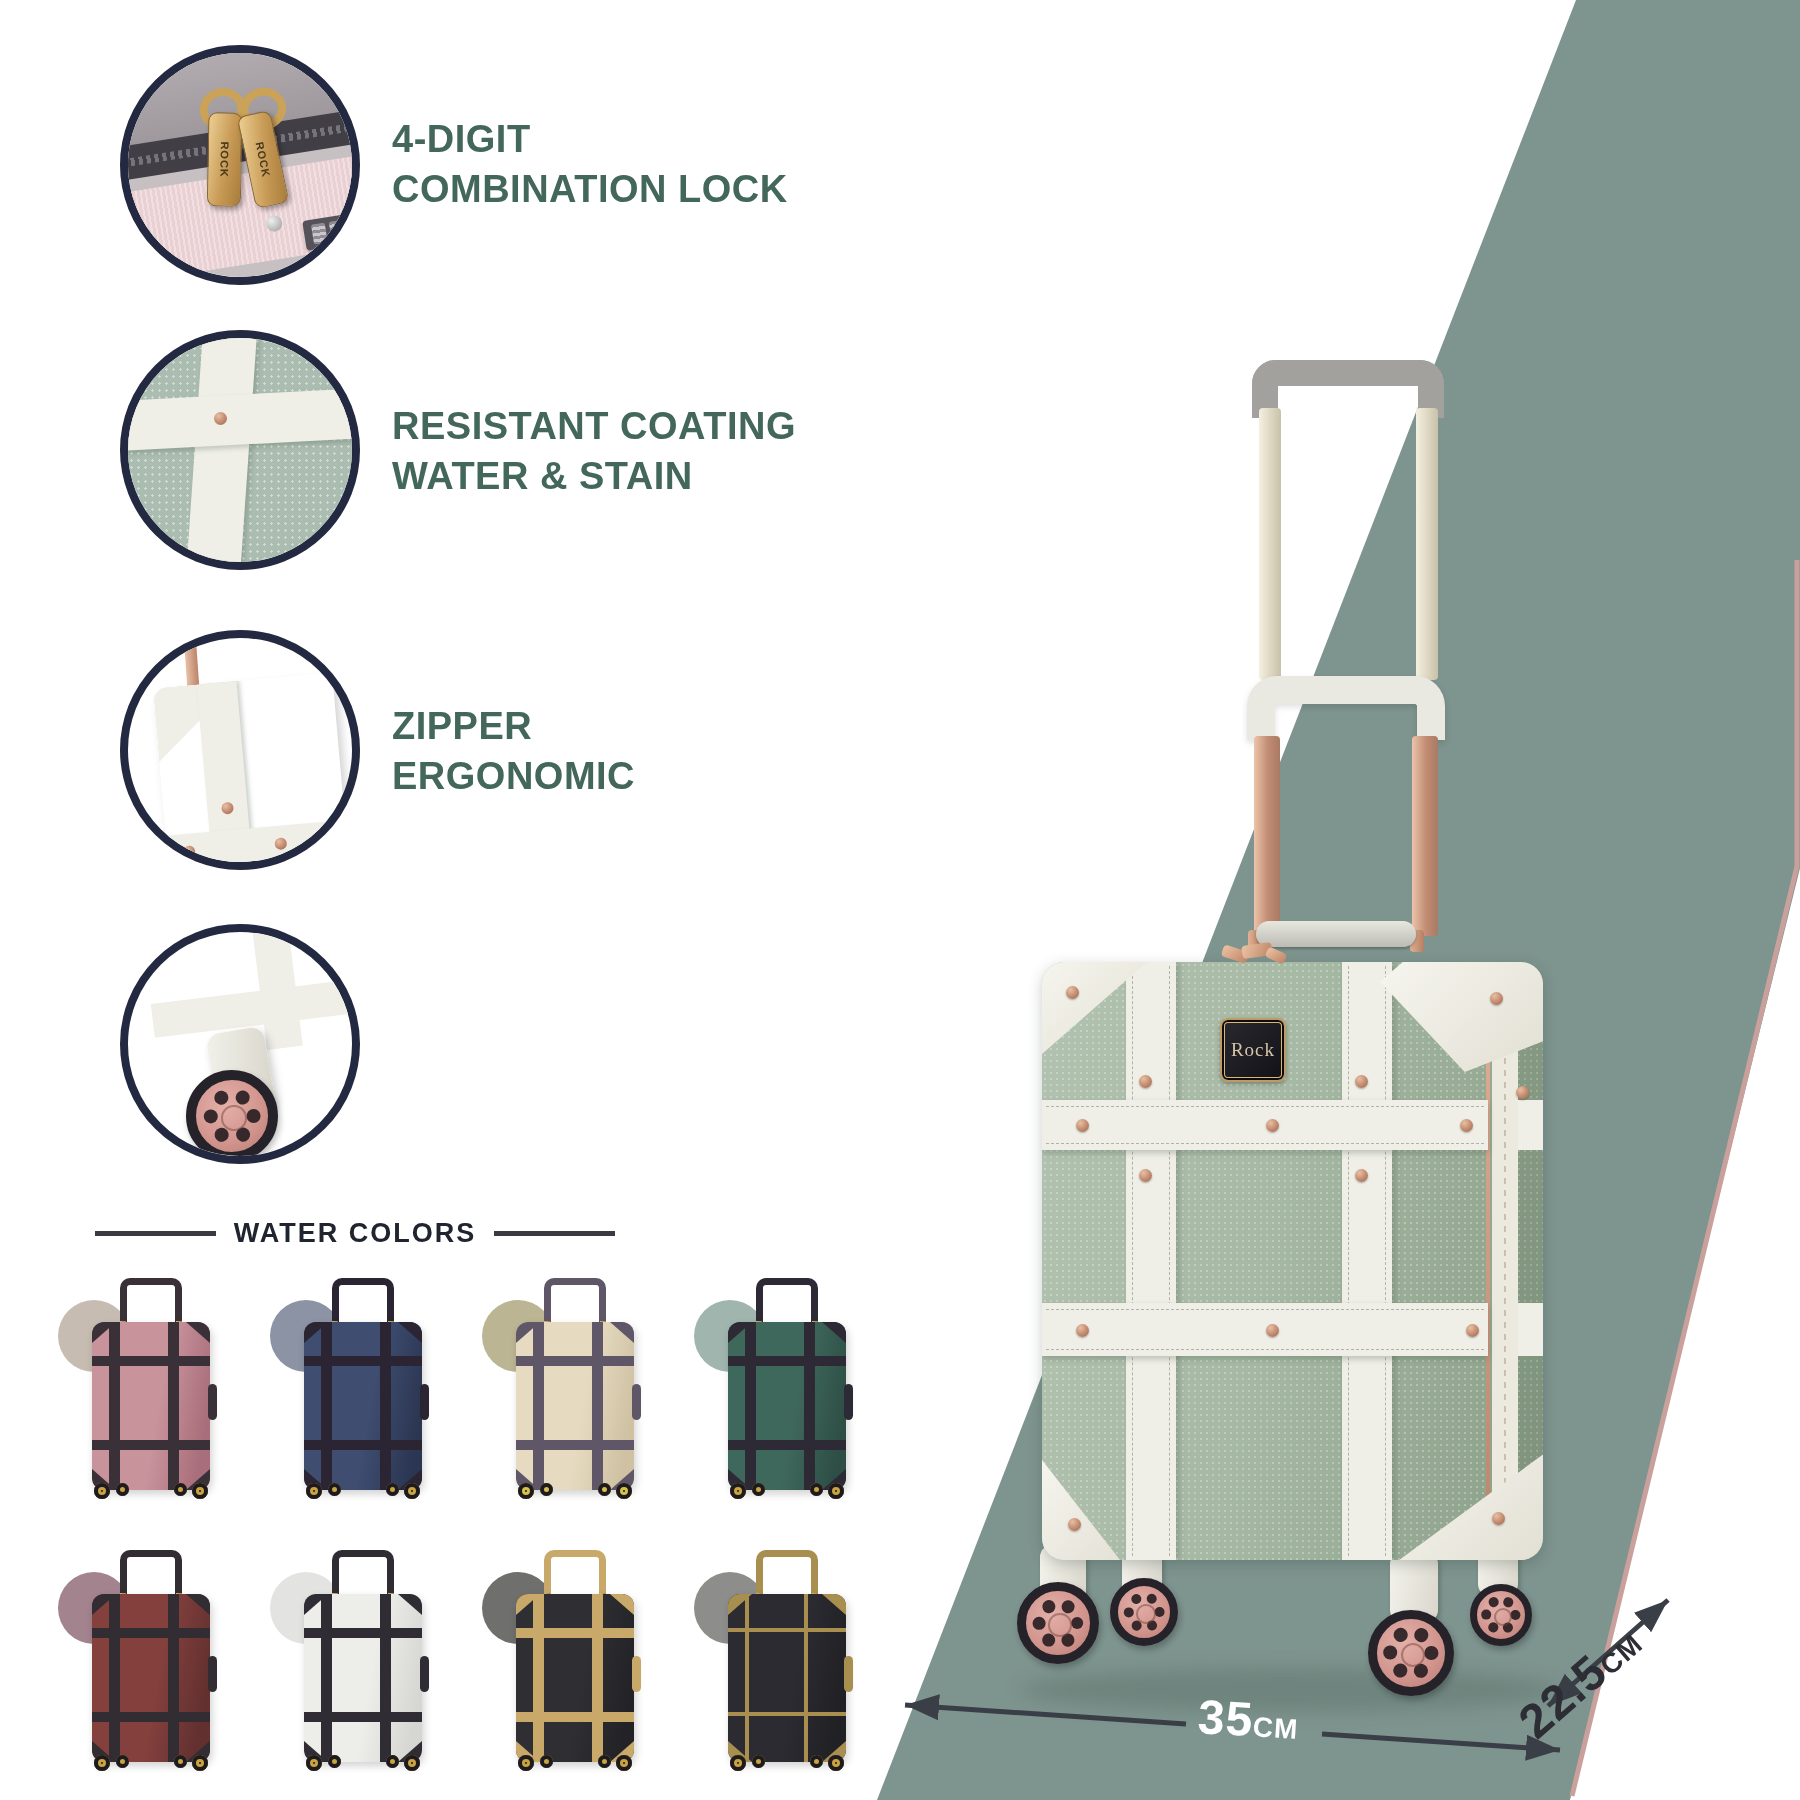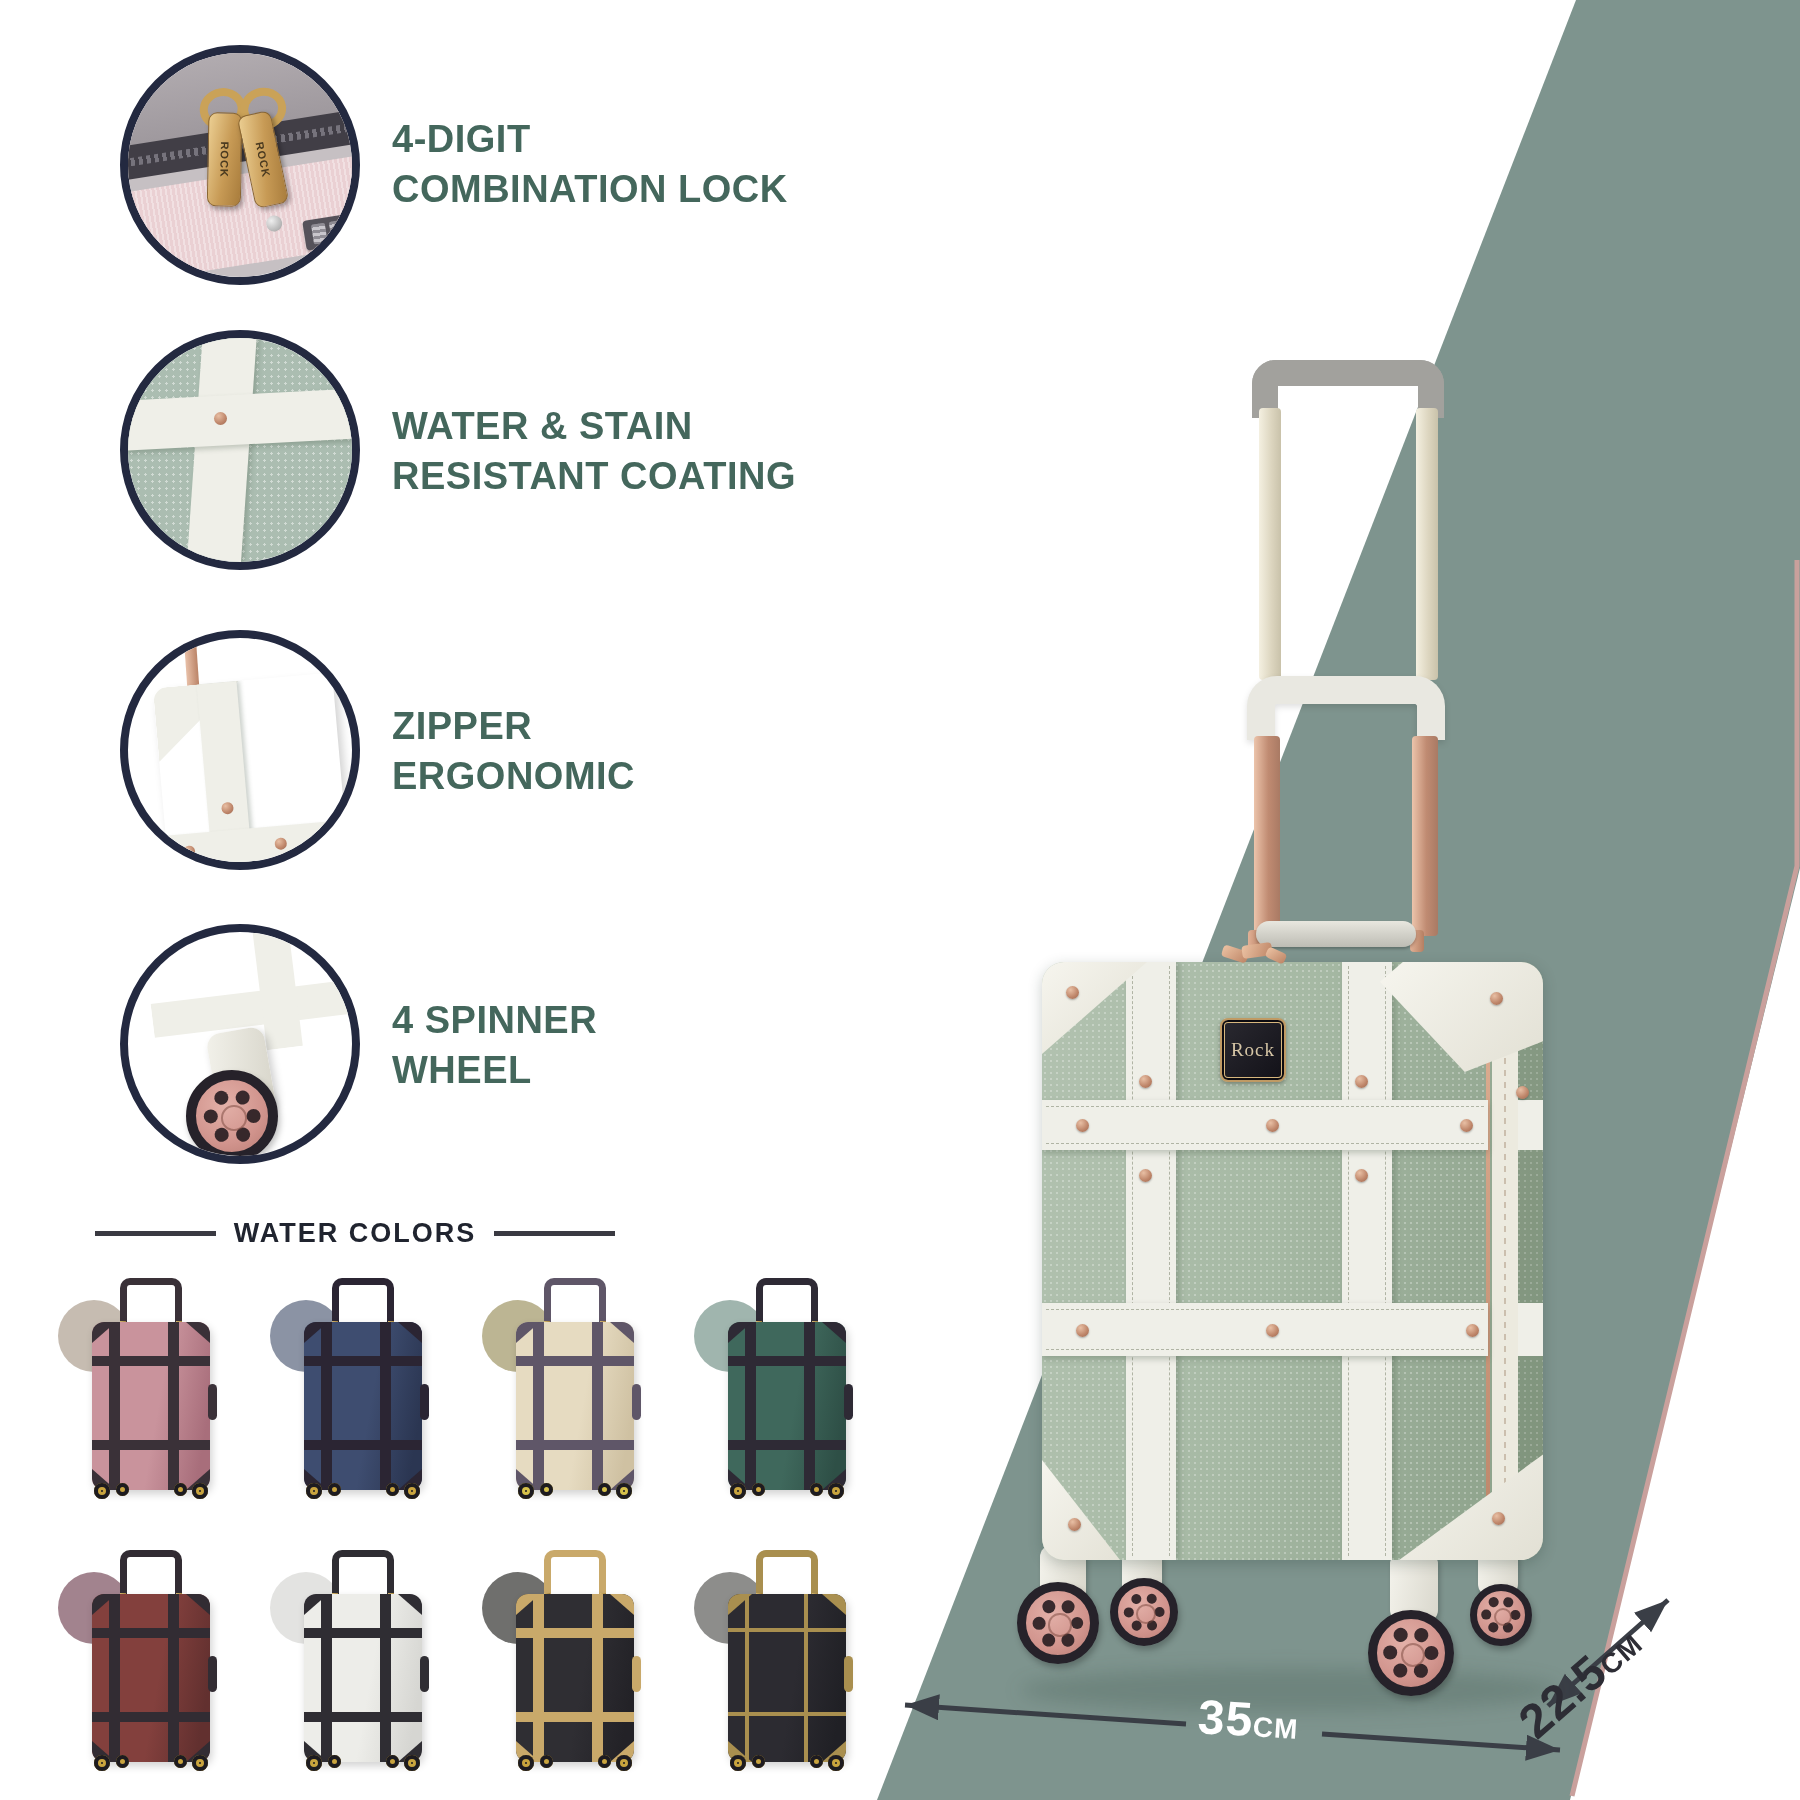--- a/index.html
+++ b/index.html
@@ -242,22 +242,22 @@
       <div>COMBINATION LOCK</div>
   </div>
 
   <div class="fcircle fc2">
     <div class="c2-base"></div>
     <div class="c2-v"></div>
     <div class="c2-h"></div>
     <span class="c2-rivet"></span>
   </div>
   <div class="ftext ft2">
-    <div>WATER &amp; STAIN</div>
-      <div>RESISTANT COATING</div>
+    <div>RESISTANT COATING</div>
+      <div>WATER &amp; STAIN</div>
   </div>
 
   <div class="fcircle fc3">
     <div class="c3-pole"></div>
     <div class="c3-panel">
       <div class="c3-edge"></div>
       <div class="c3-corner"></div>
       <div class="c3-v"></div>
       <div class="c3-h"></div>
       <span class="mini-rivet c3-r1"></span>
@@ -277,24 +277,20 @@
     </div>
     <div class="c4-fork"></div>
     <div class="wheel c4-wheel">
       <i></i>
         <i></i>
         <i></i>
         <i></i>
         <i></i>
         <i></i>
     </div>
-  </div>
-  <div class="ftext ft4">
-    <div>4 SPINNER</div>
-      <div>WHEEL</div>
   </div>
 
   <div class="oc-head">
     <span class="oc-line"></span>
     <span class="oc-label">WATER COLORS</span>
     <span class="oc-line"></span>
   </div>
 
   <div class="grid">
 

